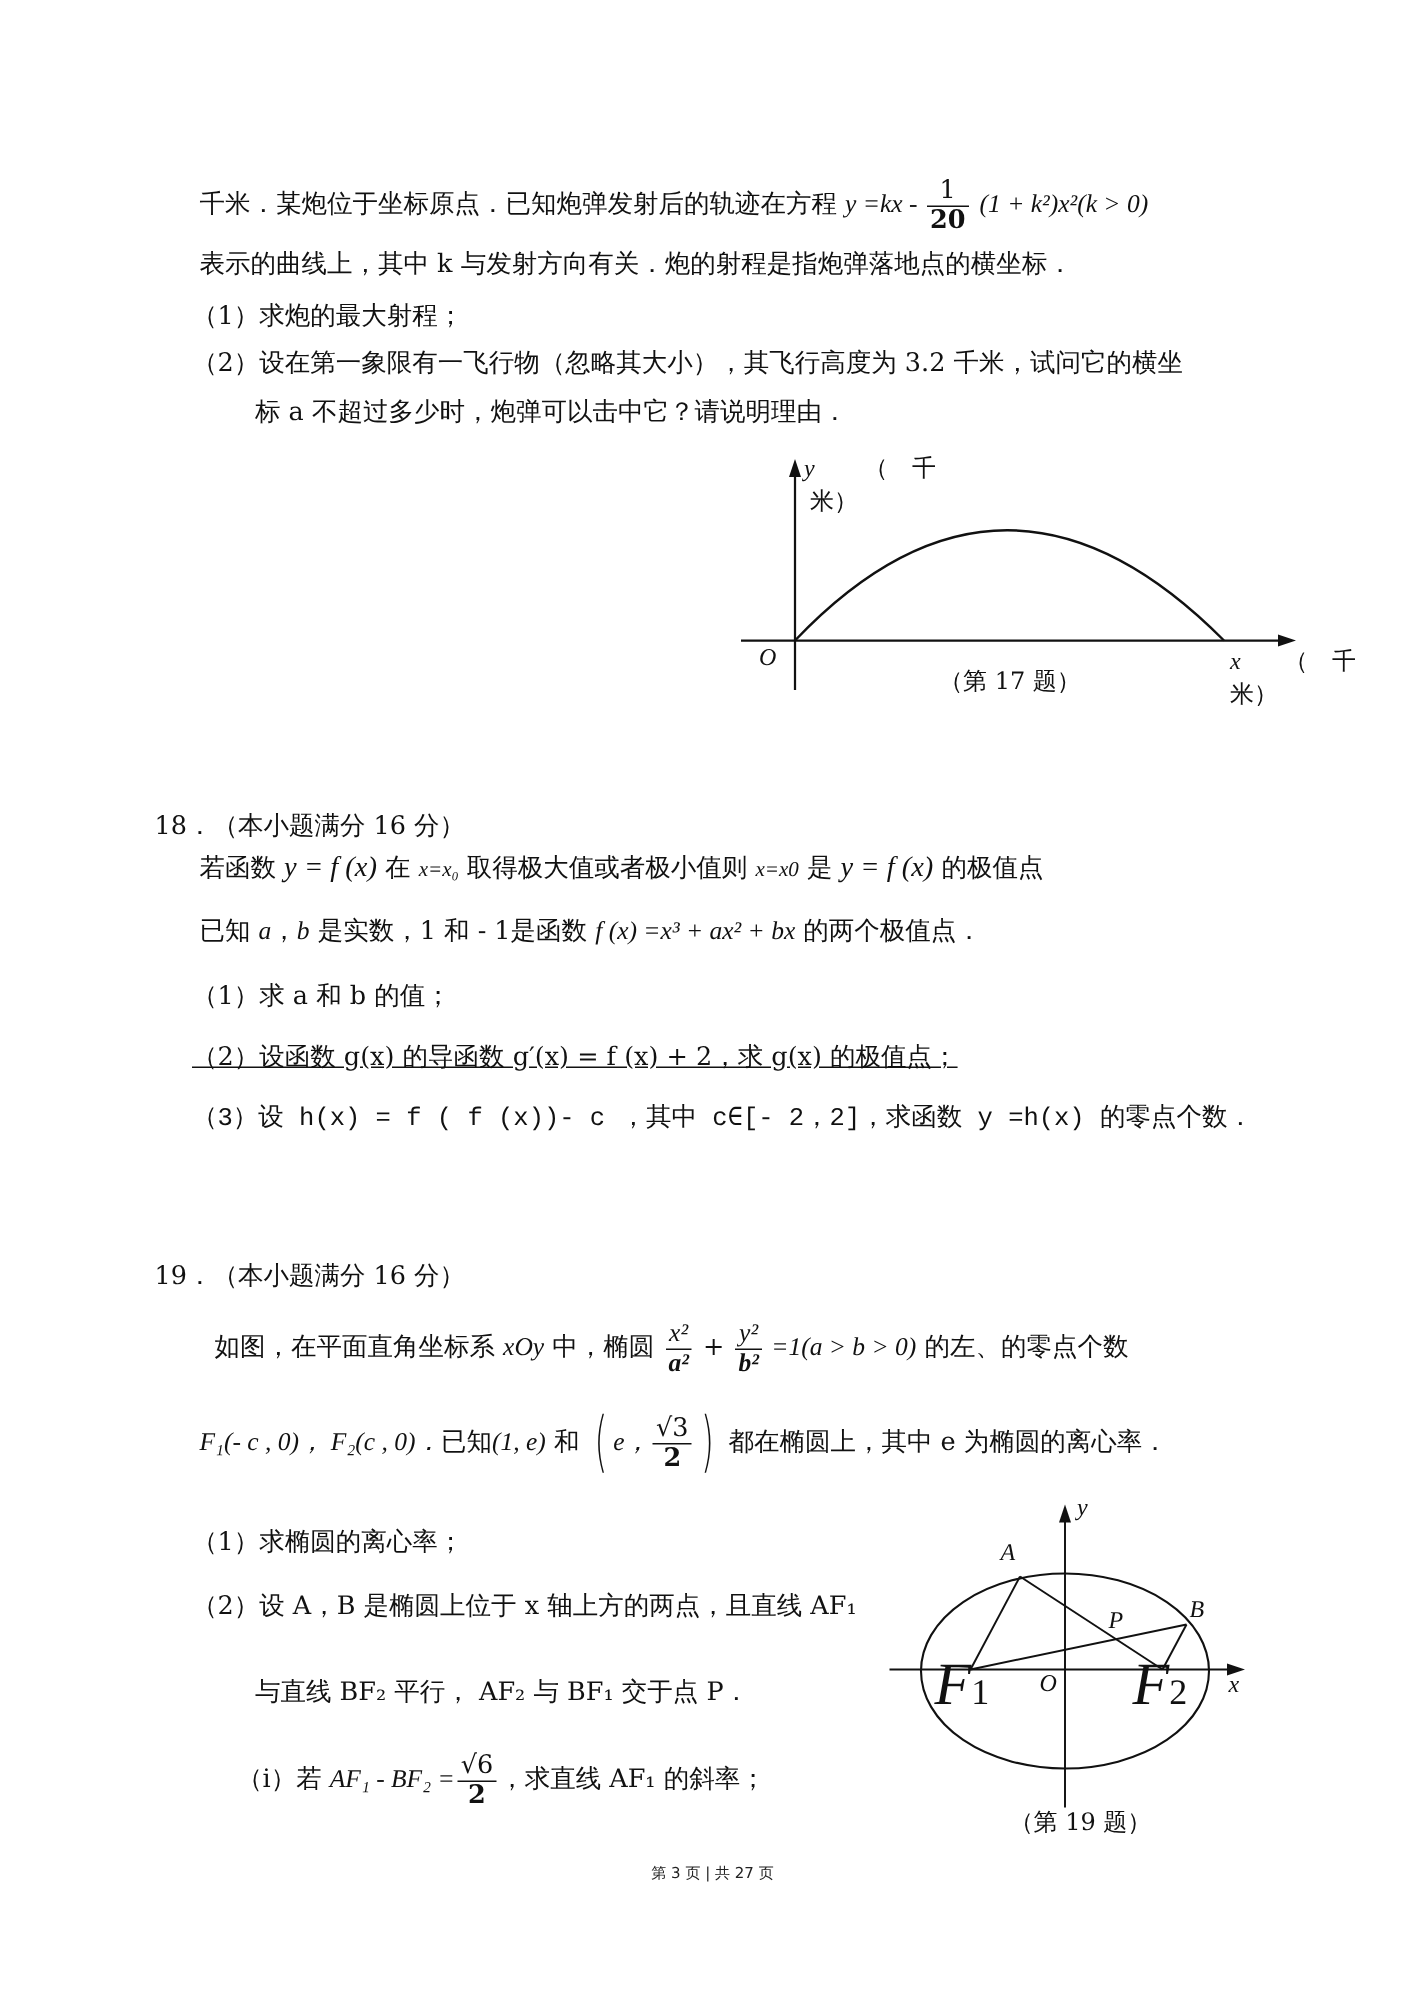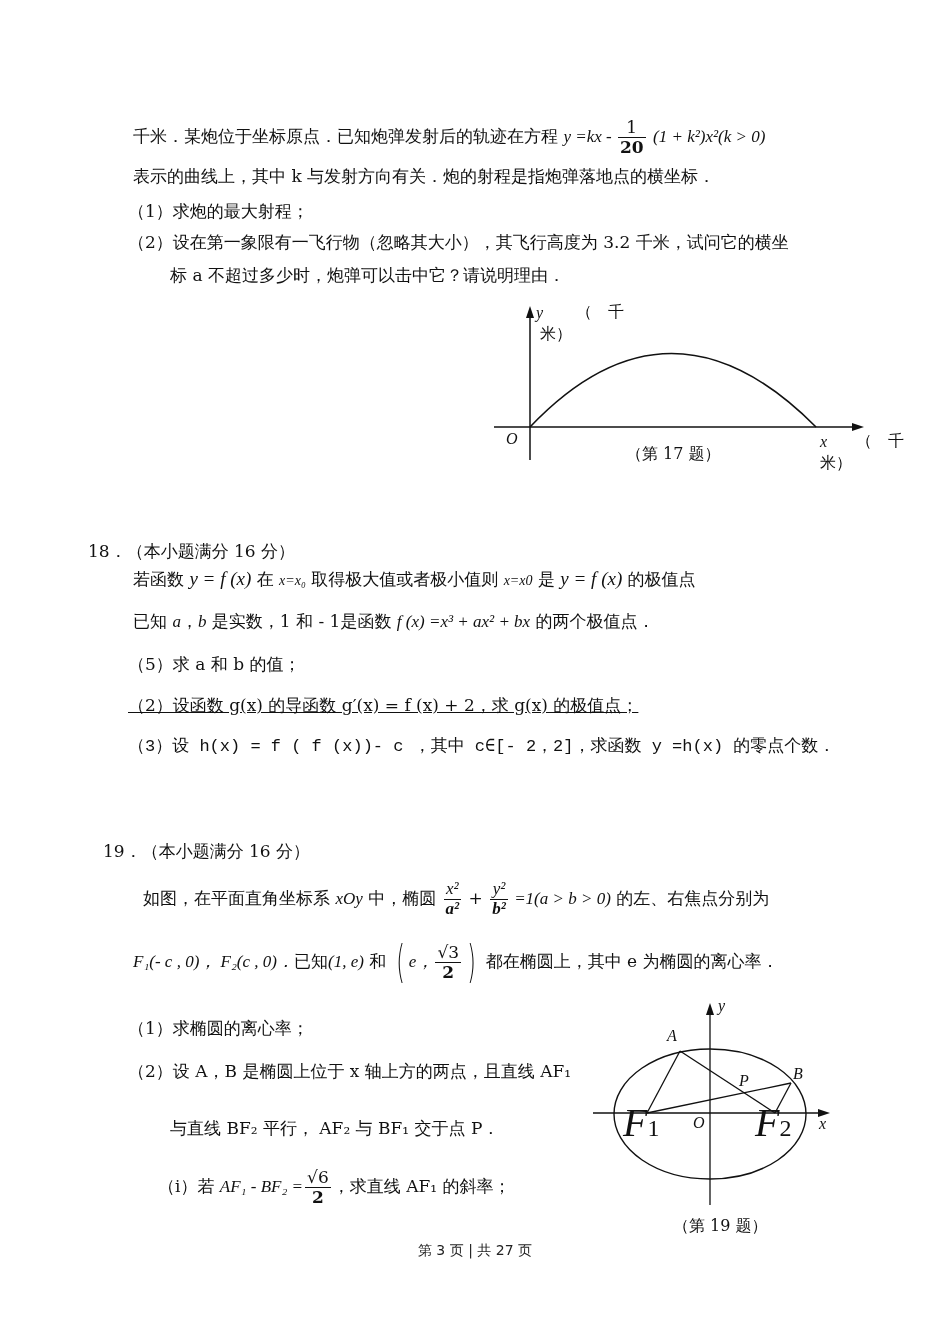--- a/index.html
+++ b/index.html
@@ -12,21 +12,21 @@
     .line { position: absolute; white-space: nowrap; line-height: 1.2; }
     .math { font-family: "Liberation Serif", "DejaVu Serif", serif; font-style: italic; }
     .up { font-style: normal; }
     .frac { display: inline-block; vertical-align: middle; text-align: center; margin: 0 2px; }
     .frac .num { display: block; border-bottom: 1px solid #111; padding: 0 2px; line-height: 1.1; }
     .frac .den { display: block; line-height: 1.1; padding: 0 2px; font-weight: bold; }
     .paren-big { display: inline-block; vertical-align: middle; font-size: 44px; font-weight: 200; line-height: 1; transform: scaleX(0.5); font-family: "DejaVu Sans", sans-serif; }
     .fig { position: absolute; }
     .fig svg { overflow: visible; }
     .caption { position: absolute; font-size: 16px; white-space: nowrap; }
-    .footer { position: absolute; left: 0; width: 950px; top: 1242px; text-align: center; font-family: "DejaVu Sans", sans-serif; font-size: 14px; color: #222; }
+    .footer { position: absolute; left: 0; width: 950px; top: 1242px; text-align: center; font-family: "DejaVu Sans", sans-serif; font-size: 10px; color: #222; }
   </style>
 </head>
 <body>
 
 <div class="line" style="left:133px; top:118px;">
   <span>千米．某炮位于坐标原点．已知炮弹发射后的轨迹在方程</span>
   <span class="math">y =kx - </span>
   <span class="frac">
     <span class="num up">1</span>
     <span class="den up">20</span>
@@ -52,41 +52,41 @@
   <span class="caption math" style="left:46px; top:4px;">y</span>
   <span class="caption" style="left:86px; top:2px;">（　千</span>
   <span class="caption" style="left:50px; top:24px;">米）</span>
   <span class="caption math" style="left:16px; top:130px;">O</span>
   <span class="caption" style="left:136px; top:144px;">（第 17 题）</span>
   <span class="caption math" style="left:330px; top:133px;">x</span>
   <span class="caption" style="left:366px; top:131px;">（　千</span>
   <span class="caption" style="left:330px; top:153px;">米）</span>
 </div>
 
-<div class="line" style="left:88px; top:541px;">18．（本小题满分 16 分）</div>
+<div class="line" style="left:103px; top:541px;">18．（本小题满分 16 分）</div>
 <div class="line" style="left:133px; top:568px;">
   <span>若函数 </span><span class="math" style="font-size:19px;">y = f (x)</span><span> 在 </span><span class="math" style="font-size:14px;">x=x₀</span><span> 取得极大值或者极小值则 </span><span class="math" style="font-size:14px;">x=x0</span><span> 是 </span><span class="math" style="font-size:19px;">y = f (x)</span><span> 的极值点</span>
 </div>
 <div class="line" style="left:133px; top:611px;">
   <span>已知 </span><span class="math">a</span><span>，</span><span class="math">b</span><span> 是实数，1 和 - 1是函数 </span><span class="math">f (x) =x³ + ax² + bx</span><span> 的两个极值点．</span>
 </div>
-<div class="line" style="left:128px; top:654px;">（5）求 a 和 b 的值；</div>
+<div class="line" style="left:128px; top:654px;">（1）求 a 和 b 的值；</div>
 <div class="line" style="left:128px; top:695px;text-decoration:underline;">（2）设函数 g(x) 的导函数 g′(x) = f (x) + 2，求 g(x) 的极值点；</div>
 <div class="line" style="left:128px; top:737px;font-family:Liberation Mono, monospace;">（3）设 h(x) = f ( f (x))- c ，其中 c∈[- 2，2]，求函数 y =h(x) 的零点个数．</div>
 
 <div class="line" style="left:103px; top:841px;">19．（本小题满分 16 分）</div>
 <div class="line" style="left:143px; top:880px;">
   <span>如图，在平面直角坐标系 </span><span class="math">xOy</span><span> 中，椭圆 </span>
   <span class="frac math">
     <span class="num">x²</span>
     <span class="den">a²</span>
   </span><span> + </span><span class="frac math">
     <span class="num">y²</span>
     <span class="den">b²</span>
-  </span><span class="math"> =1(a &gt; b &gt; 0)</span><span> 的左、右焦点分别为</span>
+  </span><span class="math"> =1(a &gt; b &gt; 0)</span><span> 的左、的零点个数</span>
 </div>
 <div class="line" style="left:133px; top:940px;">
   <span class="math">F₁(- c , 0)，  F₂(c , 0)．</span><span>已知</span><span class="math">(1, e)</span><span> 和 </span><span class="paren-big">(</span><span class="math">e，</span><span class="frac">
     <span class="num">√3</span>
     <span class="den">2</span>
   </span><span class="paren-big">)</span><span> 都在椭圆上，其中 e 为椭圆的离心率．</span>
 </div>
 <div class="line" style="left:128px; top:1018px;">（1）求椭圆的离心率；</div>
 <div class="line" style="left:128px; top:1061px;">（2）设 A，B 是椭圆上位于 x 轴上方的两点，且直线 AF₁</div>
 <div class="line" style="left:170px; top:1118px;">与直线 BF₂ 平行，  AF₂ 与 BF₁ 交于点 P．</div>
@@ -121,16 +121,16 @@
   <span class="caption math" style="left:208px; top:70px;">B</span>
   <span class="caption math" style="left:154px; top:77px;">P</span>
   <span class="caption math" style="left:108px; top:119px;">O</span>
   <span class="caption math" style="left:234px; top:120px;">x</span>
   <span class="caption math" style="left:38px; top:108px; font-size:40px; line-height:1;">
     <span>F</span><span class="up" style="font-size:24px;">1</span>
   </span>
   <span class="caption math" style="left:170px; top:108px; font-size:40px; line-height:1;">
     <span>F</span><span class="up" style="font-size:24px;">2</span>
   </span>
-  <span class="caption" style="left:88px; top:221px;text-align:center;">（第 19 题）</span>
+  <span class="caption" style="left:88px; top:210px;text-align:center;">（第 19 题）</span>
 </div>
 
 <div class="footer">第 3 页 | 共 27 页</div>
 
 </body></html>

